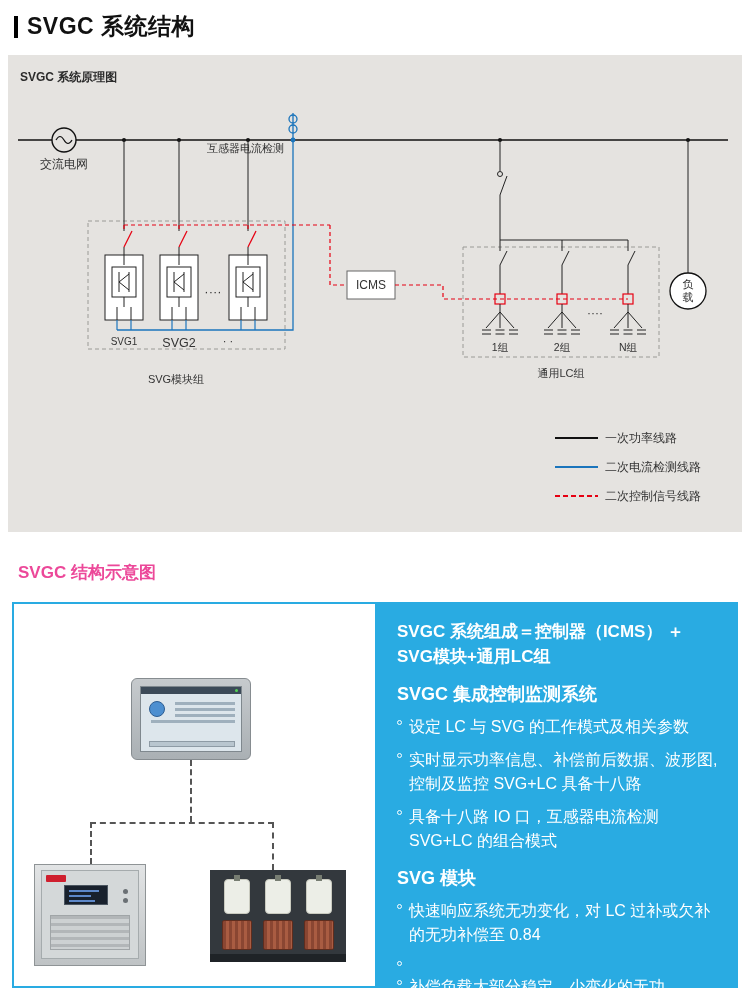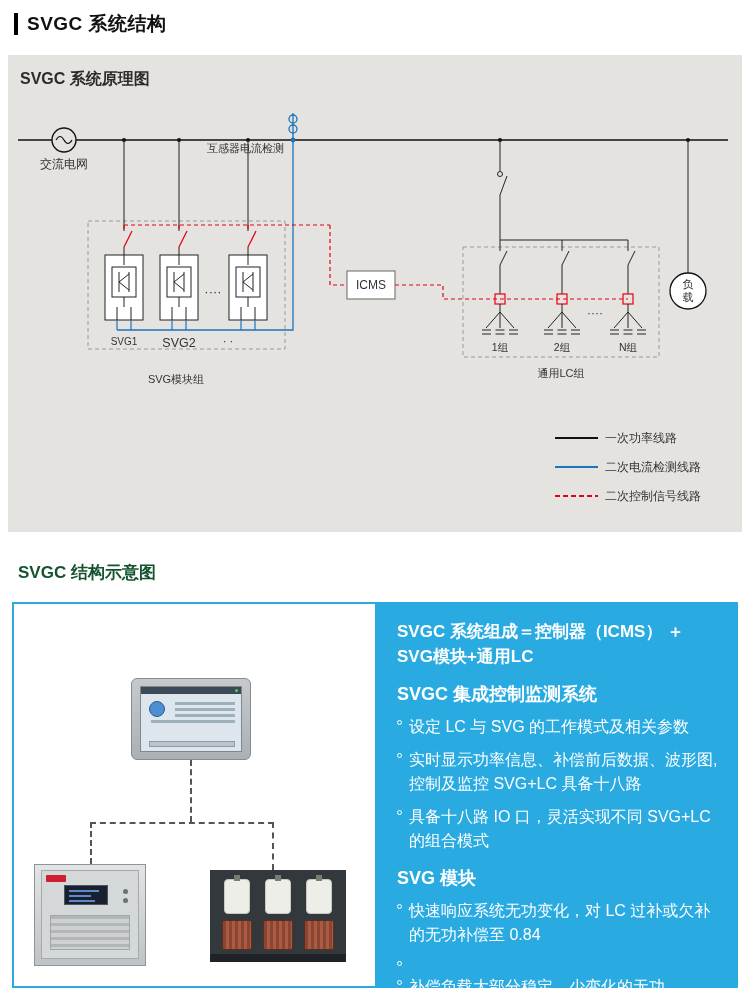--- a/index.html
+++ b/index.html
@@ -2,30 +2,30 @@
 <html><head>
 <meta charset="utf-8">
 <style>
   * { margin:0; padding:0; box-sizing:border-box; }
   body { font-family:"Liberation Sans", sans-serif; background:#ffffff; }
   .page { position:relative; width:750px; height:1008px; background:#fff; overflow:hidden; }
 
   
   .header { position:absolute; left:14px; top:11px; display:flex; align-items:center; }
   .header-bar { width:4px; height:22px; background:#000; margin-right:9px; }
-  .header-title { font-size:19px; font-weight:600; color:#111; letter-spacing:.5px; }
+  .header-title { font-size:23px; font-weight:600; color:#111; letter-spacing:.5px; }
 
   
   .gray-panel { position:absolute; left:8px; top:55px; width:734px; height:477px; background:#e5e3e0; }
-  .gray-panel-title { position:absolute; left:12px; top:14px; font-size:16px; font-weight:600; color:#2b2b2b; z-index:2; }
+  .gray-panel-title { position:absolute; left:12px; top:14px; font-size:12px; font-weight:600; color:#2b2b2b; z-index:2; }
   svg.diagram { position:absolute; left:0; top:0; }
   svg.diagram text { font-family:"Liberation Sans", sans-serif; fill:#333; }
 
   
-  .section2-title { position:absolute; left:18px; top:561px; font-size:17px; font-weight:600; color:#14532d; }
+  .section2-title { position:absolute; left:18px; top:561px; font-size:17px; font-weight:600; color:#ec4899; }
 
   .structure-panel { position:absolute; left:12px; top:602px; width:726px; height:386px; border:2px solid #29abe2; background:#fff; }
   .blue-pane { position:absolute; left:361px; top:0; width:361px; height:382px; background:#29abe2; color:#fff; padding:16px 16px 0 22px; }
   .headline { font-size:17px; font-weight:700; line-height:1.45; }
   .sec-heading { font-size:18px; font-weight:700; margin:13px 0 9px; }
   ul.bullets { list-style:none; }
   ul.bullets li { display:flex; font-size:16px; line-height:1.5; margin-bottom:9px; }
   .bullet-dot { flex:0 0 auto; width:5px; height:5px; border:1px solid #fff; border-radius:50%; margin:5px 7px 0 0; }
 
   
@@ -232,35 +232,35 @@
       <div class="lc-cap" style="left:14px;"></div>
       <div class="lc-cap" style="left:55px;"></div>
       <div class="lc-cap" style="left:96px;"></div>
       <div class="lc-coil" style="left:12px;"></div>
       <div class="lc-coil" style="left:53px;"></div>
       <div class="lc-coil" style="left:94px;"></div>
       <div class="lc-base"></div>
     </div>
 
     <div class="blue-pane">
-      <div class="headline">SVGC 系统组成＝控制器（ICMS） ＋ SVG模块+通用LC</div>
+      <div class="headline">SVGC 系统组成＝控制器（ICMS） ＋ SVG模块+通用LC组</div>
 
       <div class="sec-heading">SVGC 集成控制监测系统</div>
       <ul class="bullets">
         <li>
             <span class="bullet-dot"></span>
             <span>设定 LC 与 SVG 的工作模式及相关参数</span>
           </li>
         <li>
             <span class="bullet-dot"></span>
             <span>实时显示功率信息、补偿前后数据、波形图,控制及监控 SVG+LC 具备十八路</span>
           </li>
         <li>
             <span class="bullet-dot"></span>
-            <span>具备十八路 IO 口，灵活实现不同 SVG+LC 的组合模式</span>
+            <span>具备十八路 IO 口，互感器电流检测 SVG+LC 的组合模式</span>
           </li>
       </ul>
 
       <div class="sec-heading">SVG 模块</div>
       <ul class="bullets">
         <li>
             <span class="bullet-dot"></span>
             <span>快速响应系统无功变化，对 LC 过补或欠补的无功补偿至 0.84</span>
           </li>
         <li>

